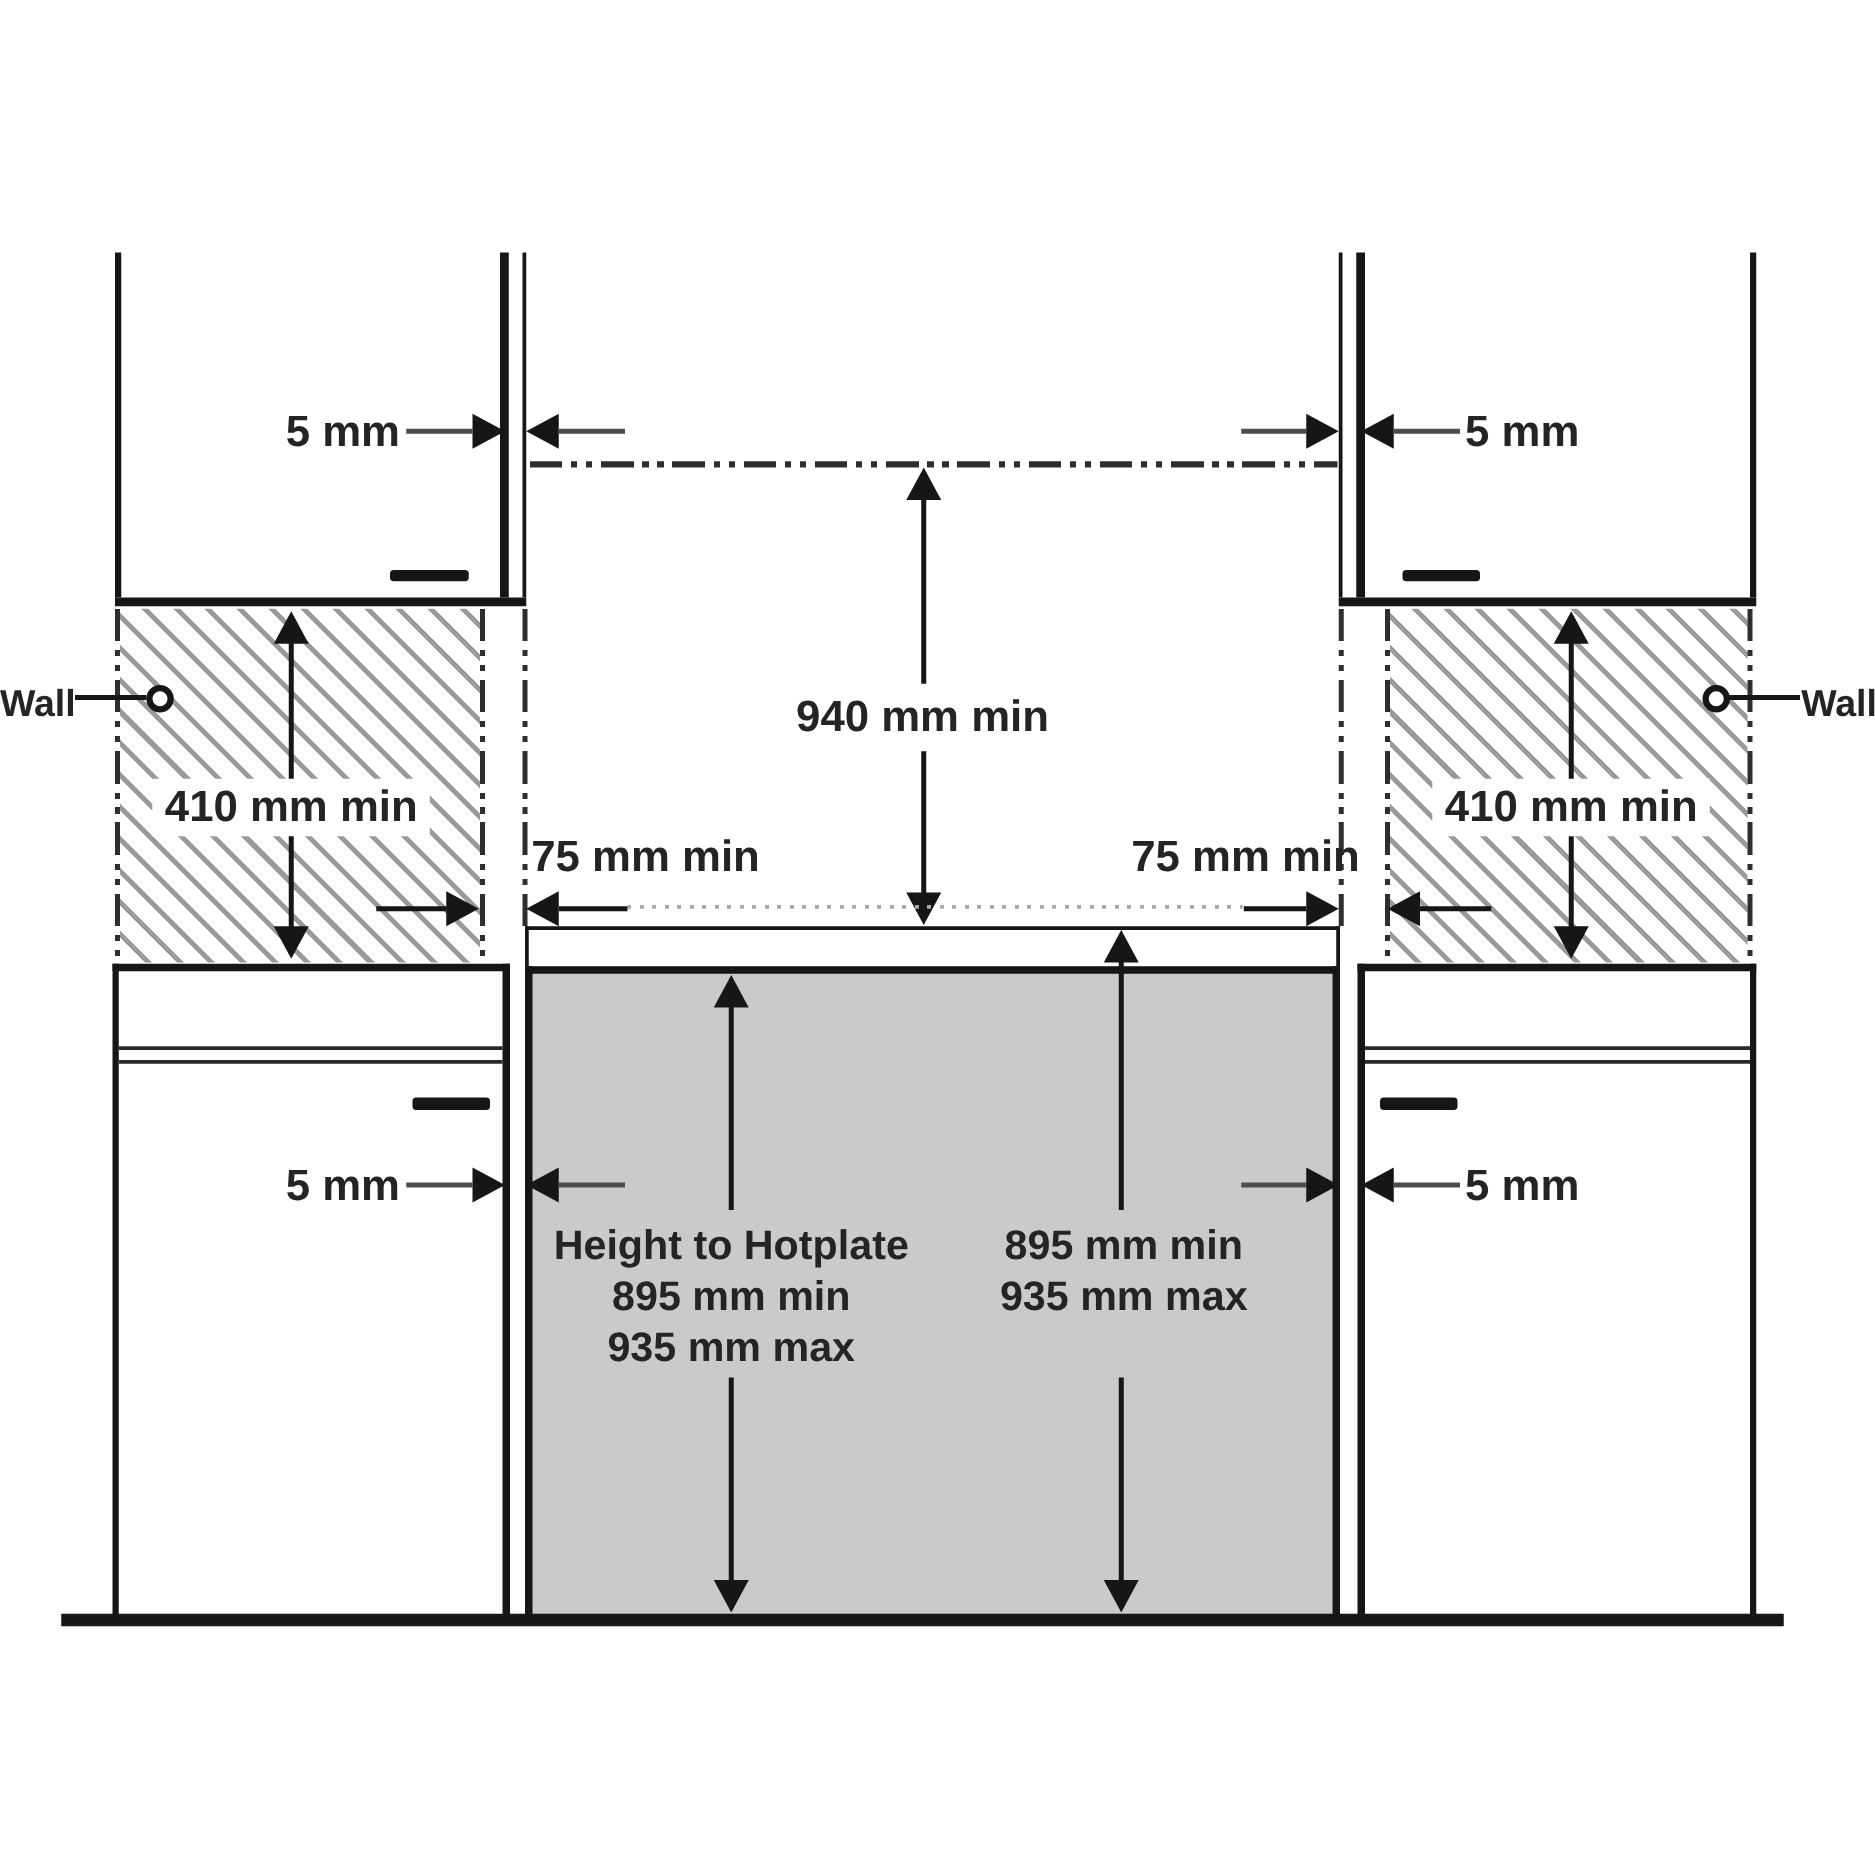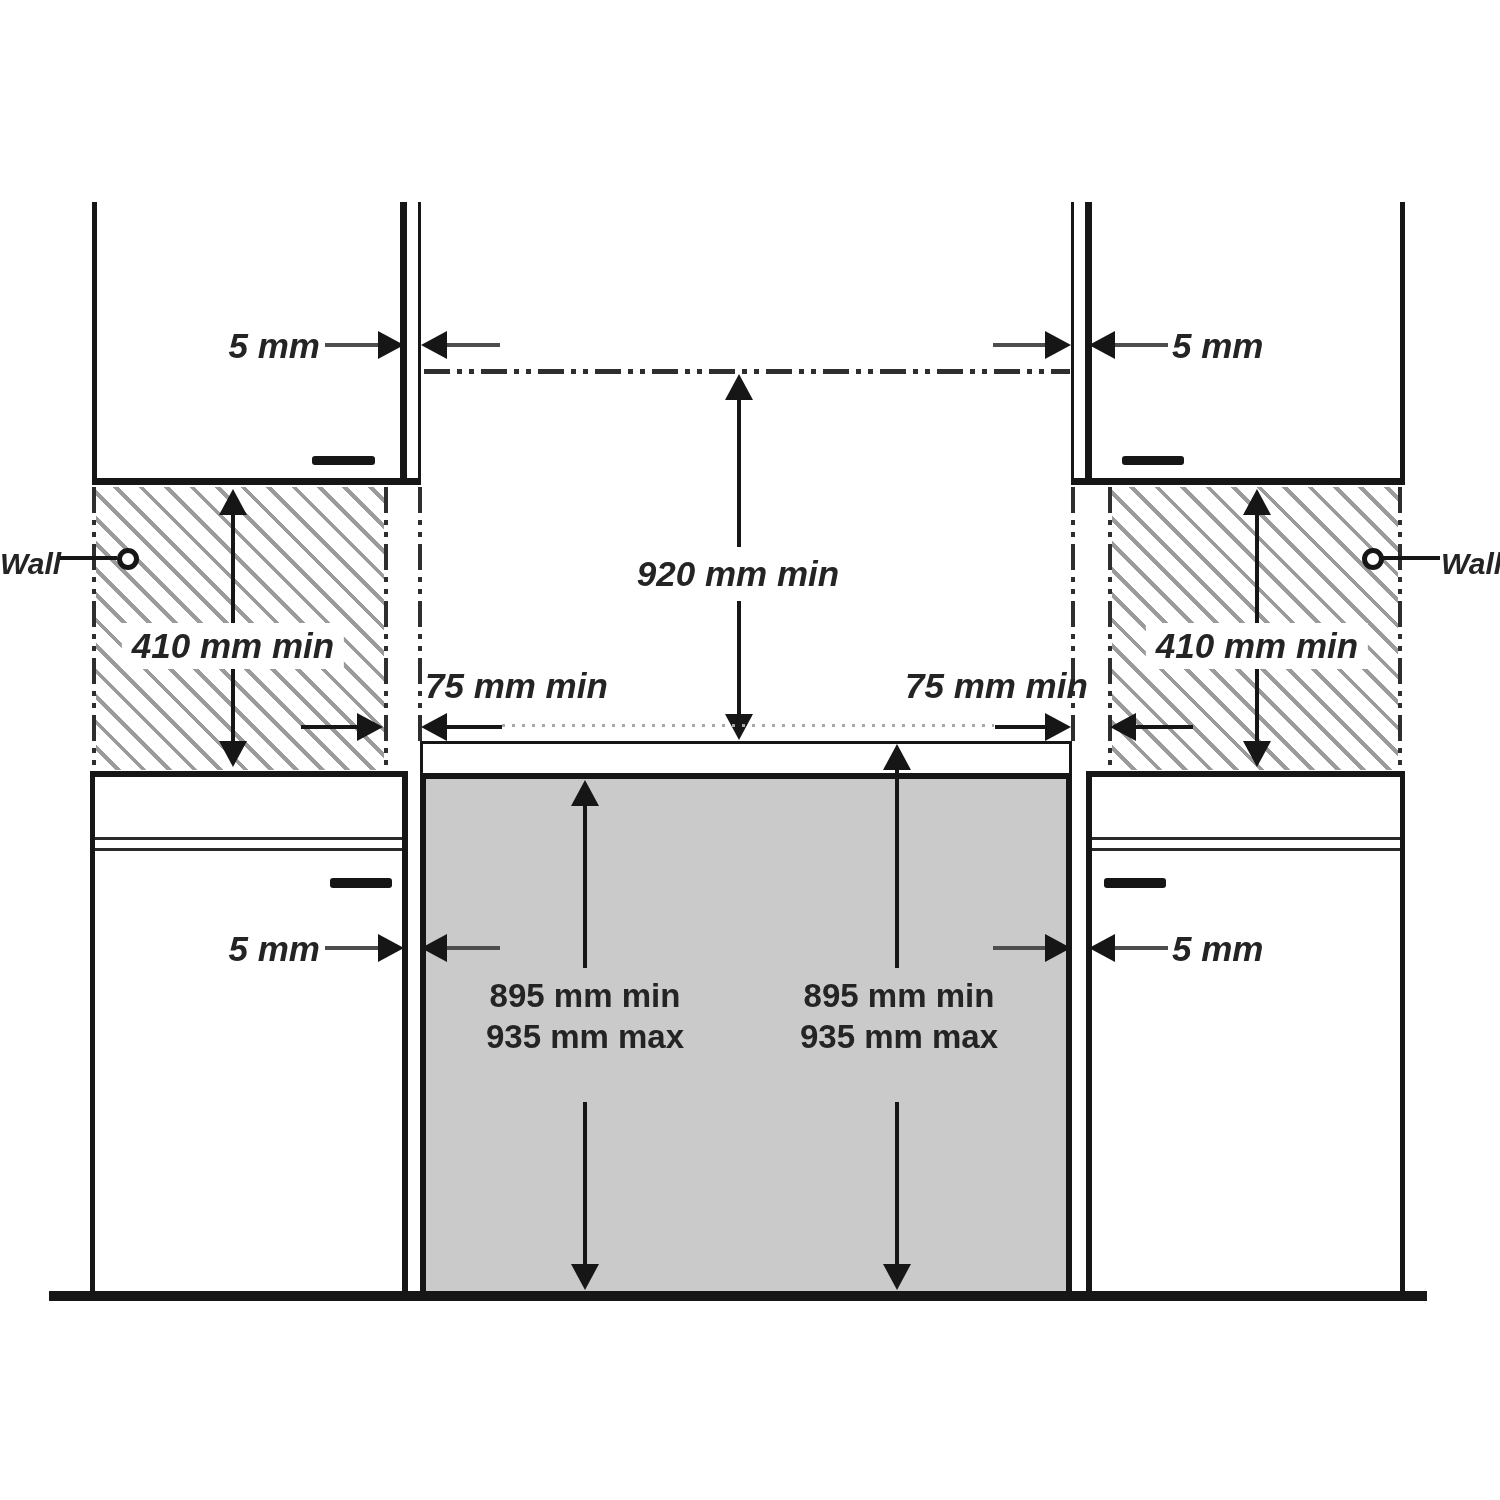--- a/index.html
+++ b/index.html
@@ -22,21 +22,21 @@
   .tri{position:absolute;width:0;height:0;}
   .tri.r{border-top:14px solid transparent;border-bottom:14px solid transparent;border-left:26px solid #161616;}
   .tri.l{border-top:14px solid transparent;border-bottom:14px solid transparent;border-right:26px solid #161616;}
   .tri.u{border-left:14px solid transparent;border-right:14px solid transparent;border-bottom:26px solid #161616;}
   .tri.d{border-left:14px solid transparent;border-right:14px solid transparent;border-top:26px solid #161616;}
   
   .box{position:absolute;box-sizing:border-box;background:#ffffff;}
   .handle{position:absolute;background:#161616;border-radius:3px;}
   .benchline{position:absolute;left:0;right:0;height:3px;background:#2a2a2a;}
   
-  .lbl{position:absolute;font-weight:600;font-size:35px;line-height:36px;color:#242424;white-space:nowrap;font-style:italic;}
+  .lbl{position:absolute;font-weight:600;font-size:35px;line-height:36px;color:#242424;white-space:nowrap;}
   .lbl.rt{text-align:right;}
   .lbl.cc{transform:translate(-50%,-50%);}
   .lbl.bg{background:#ffffff;padding:5px 10px;}
   .wall-lbl{font-size:30px;}
   .hgt{position:absolute;transform:translateX(-50%);text-align:center;font-weight:600;
        font-size:33px;line-height:41px;color:#242424;white-space:nowrap;}
   .circle{position:absolute;width:22px;height:22px;box-sizing:border-box;border:5px solid #161616;
        border-radius:50%;background:#ffffff;}
   .grayfill{position:absolute;box-sizing:border-box;background:#cacaca;}
 </style>
@@ -98,21 +98,21 @@
   <div class="tri d" style="left:219px;top:741px;"></div>
   <div class="lbl cc bg" style="left:233px;top:646px;">410 mm min</div>
 
   <div class="tri u" style="left:1243px;top:489px;"></div>
   <div class="ln" style="left:1255px;top:512px;width:4px;height:232px;"></div>
   <div class="tri d" style="left:1243px;top:741px;"></div>
   <div class="lbl cc bg" style="left:1257px;top:646px;">410 mm min</div>
 
   <div class="tri u" style="left:725px;top:374px;"></div>
   <div class="ln" style="left:737px;top:398px;width:4px;height:149px;"></div>
-  <div class="lbl cc" style="left:738px;top:574px;">920 mm min</div>
+  <div class="lbl cc" style="left:738px;top:574px;">940 mm min</div>
   <div class="ln" style="left:737px;top:601px;width:4px;height:116px;"></div>
   <div class="tri d" style="left:725px;top:714px;"></div>
 
   <div class="lbl" style="left:425px;top:668px;">75 mm min</div>
   <div class="lbl rt" style="left:905px;top:668px;width:163px;">75 mm min</div>
   <div class="dotln" style="left:502px;top:724px;width:492px;"></div>
 
   <div class="ln" style="left:301px;top:725px;width:56px;height:4px;"></div>
   <div class="tri r" style="left:357px;top:713px;"></div>
   <div class="tri l" style="left:421px;top:713px;"></div>
@@ -143,20 +143,21 @@
 
   <div class="lng" style="left:993px;top:946px;width:52px;height:4px;"></div>
   <div class="tri r" style="left:1045px;top:934px;"></div>
   <div class="tri l" style="left:1089px;top:934px;"></div>
   <div class="lng" style="left:1115px;top:946px;width:53px;height:4px;"></div>
   <div class="lbl" style="left:1172px;top:931px;">5 mm</div>
 
   <div class="tri u" style="left:571px;top:780px;"></div>
   <div class="ln" style="left:583px;top:804px;width:4px;height:164px;"></div>
   <div class="hgt" style="left:585px;top:975px;">
+    <div>Height to Hotplate</div>
     <div>895 mm min</div>
     <div>935 mm max</div>
   </div>
   <div class="ln" style="left:583px;top:1102px;width:4px;height:162px;"></div>
   <div class="tri d" style="left:571px;top:1264px;"></div>
 
   <div class="tri u" style="left:883px;top:744px;"></div>
   <div class="ln" style="left:895px;top:768px;width:4px;height:200px;"></div>
   <div class="hgt" style="left:899px;top:975px;">
     <div>895 mm min</div>

